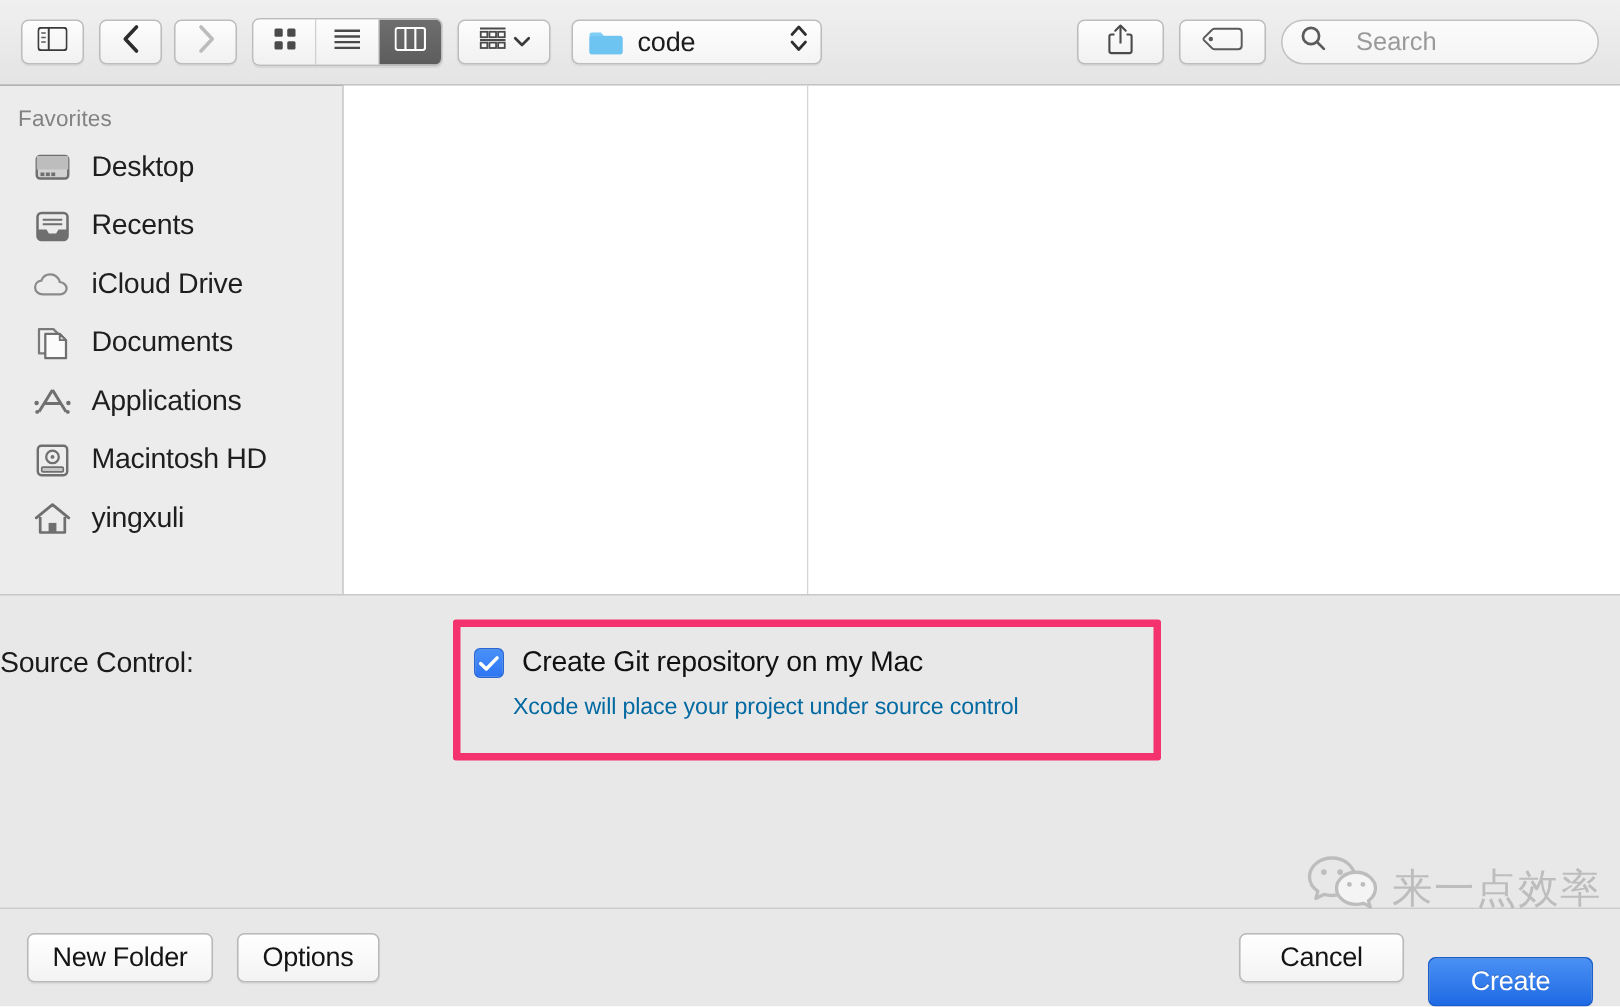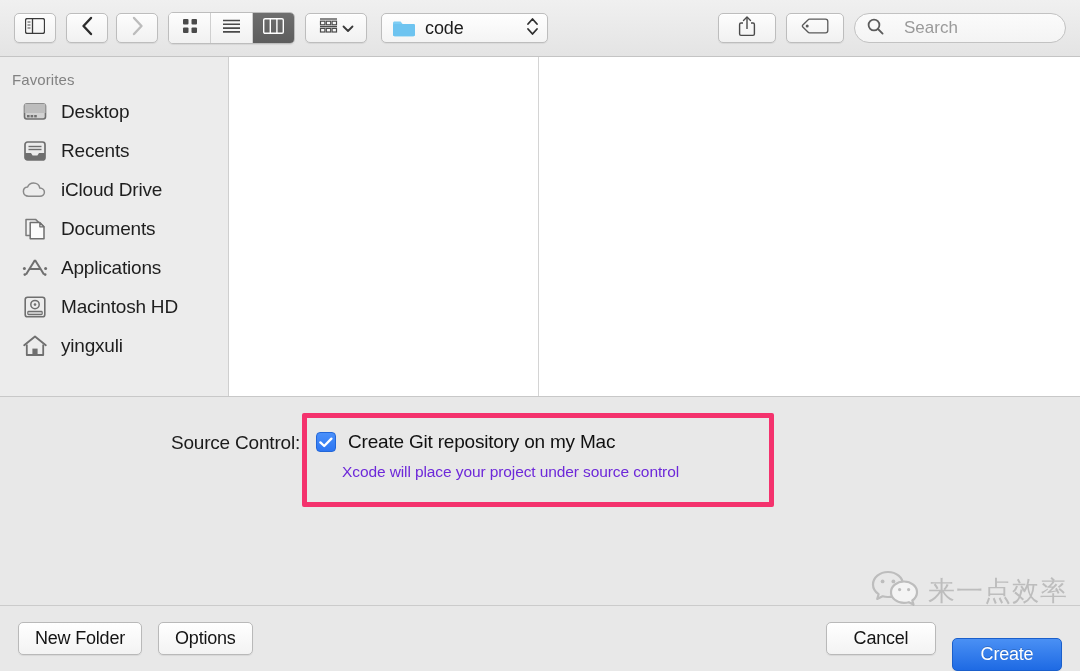--- a/index.html
+++ b/index.html
@@ -189,21 +189,20 @@
   .sc-row {
     position: absolute;
     left: 0;
     top: 17px;
     width: 100%;
     display: flex;
     align-items: flex-start;
   }
   .sc-label {
     width: 300px;
-    text-align: right;
     font-size: 19px;
     color: #1b1b1b;
     letter-spacing: -0.2px;
     padding-top: 18px;
     box-sizing: border-box;
   }
   .highlight-box {
     position: absolute;
     left: 302px;
     top: 16px;
@@ -237,21 +236,21 @@
     font-size: 19px;
     color: #111111;
     letter-spacing: -0.2px;
     cursor: default;
   }
   .cb-sub {
     position: absolute;
     left: 342px;
     top: 66px;
     font-size: 15.5px;
-    color: #6d28d9;
+    color: #0369a1;
     letter-spacing: -0.1px;
   }
 
   
   .footer {
     flex: 0 0 66px;
     height: 66px;
     background: #e8e8e8;
     border-top: 1px solid #cbcbcb;
     display: flex;

